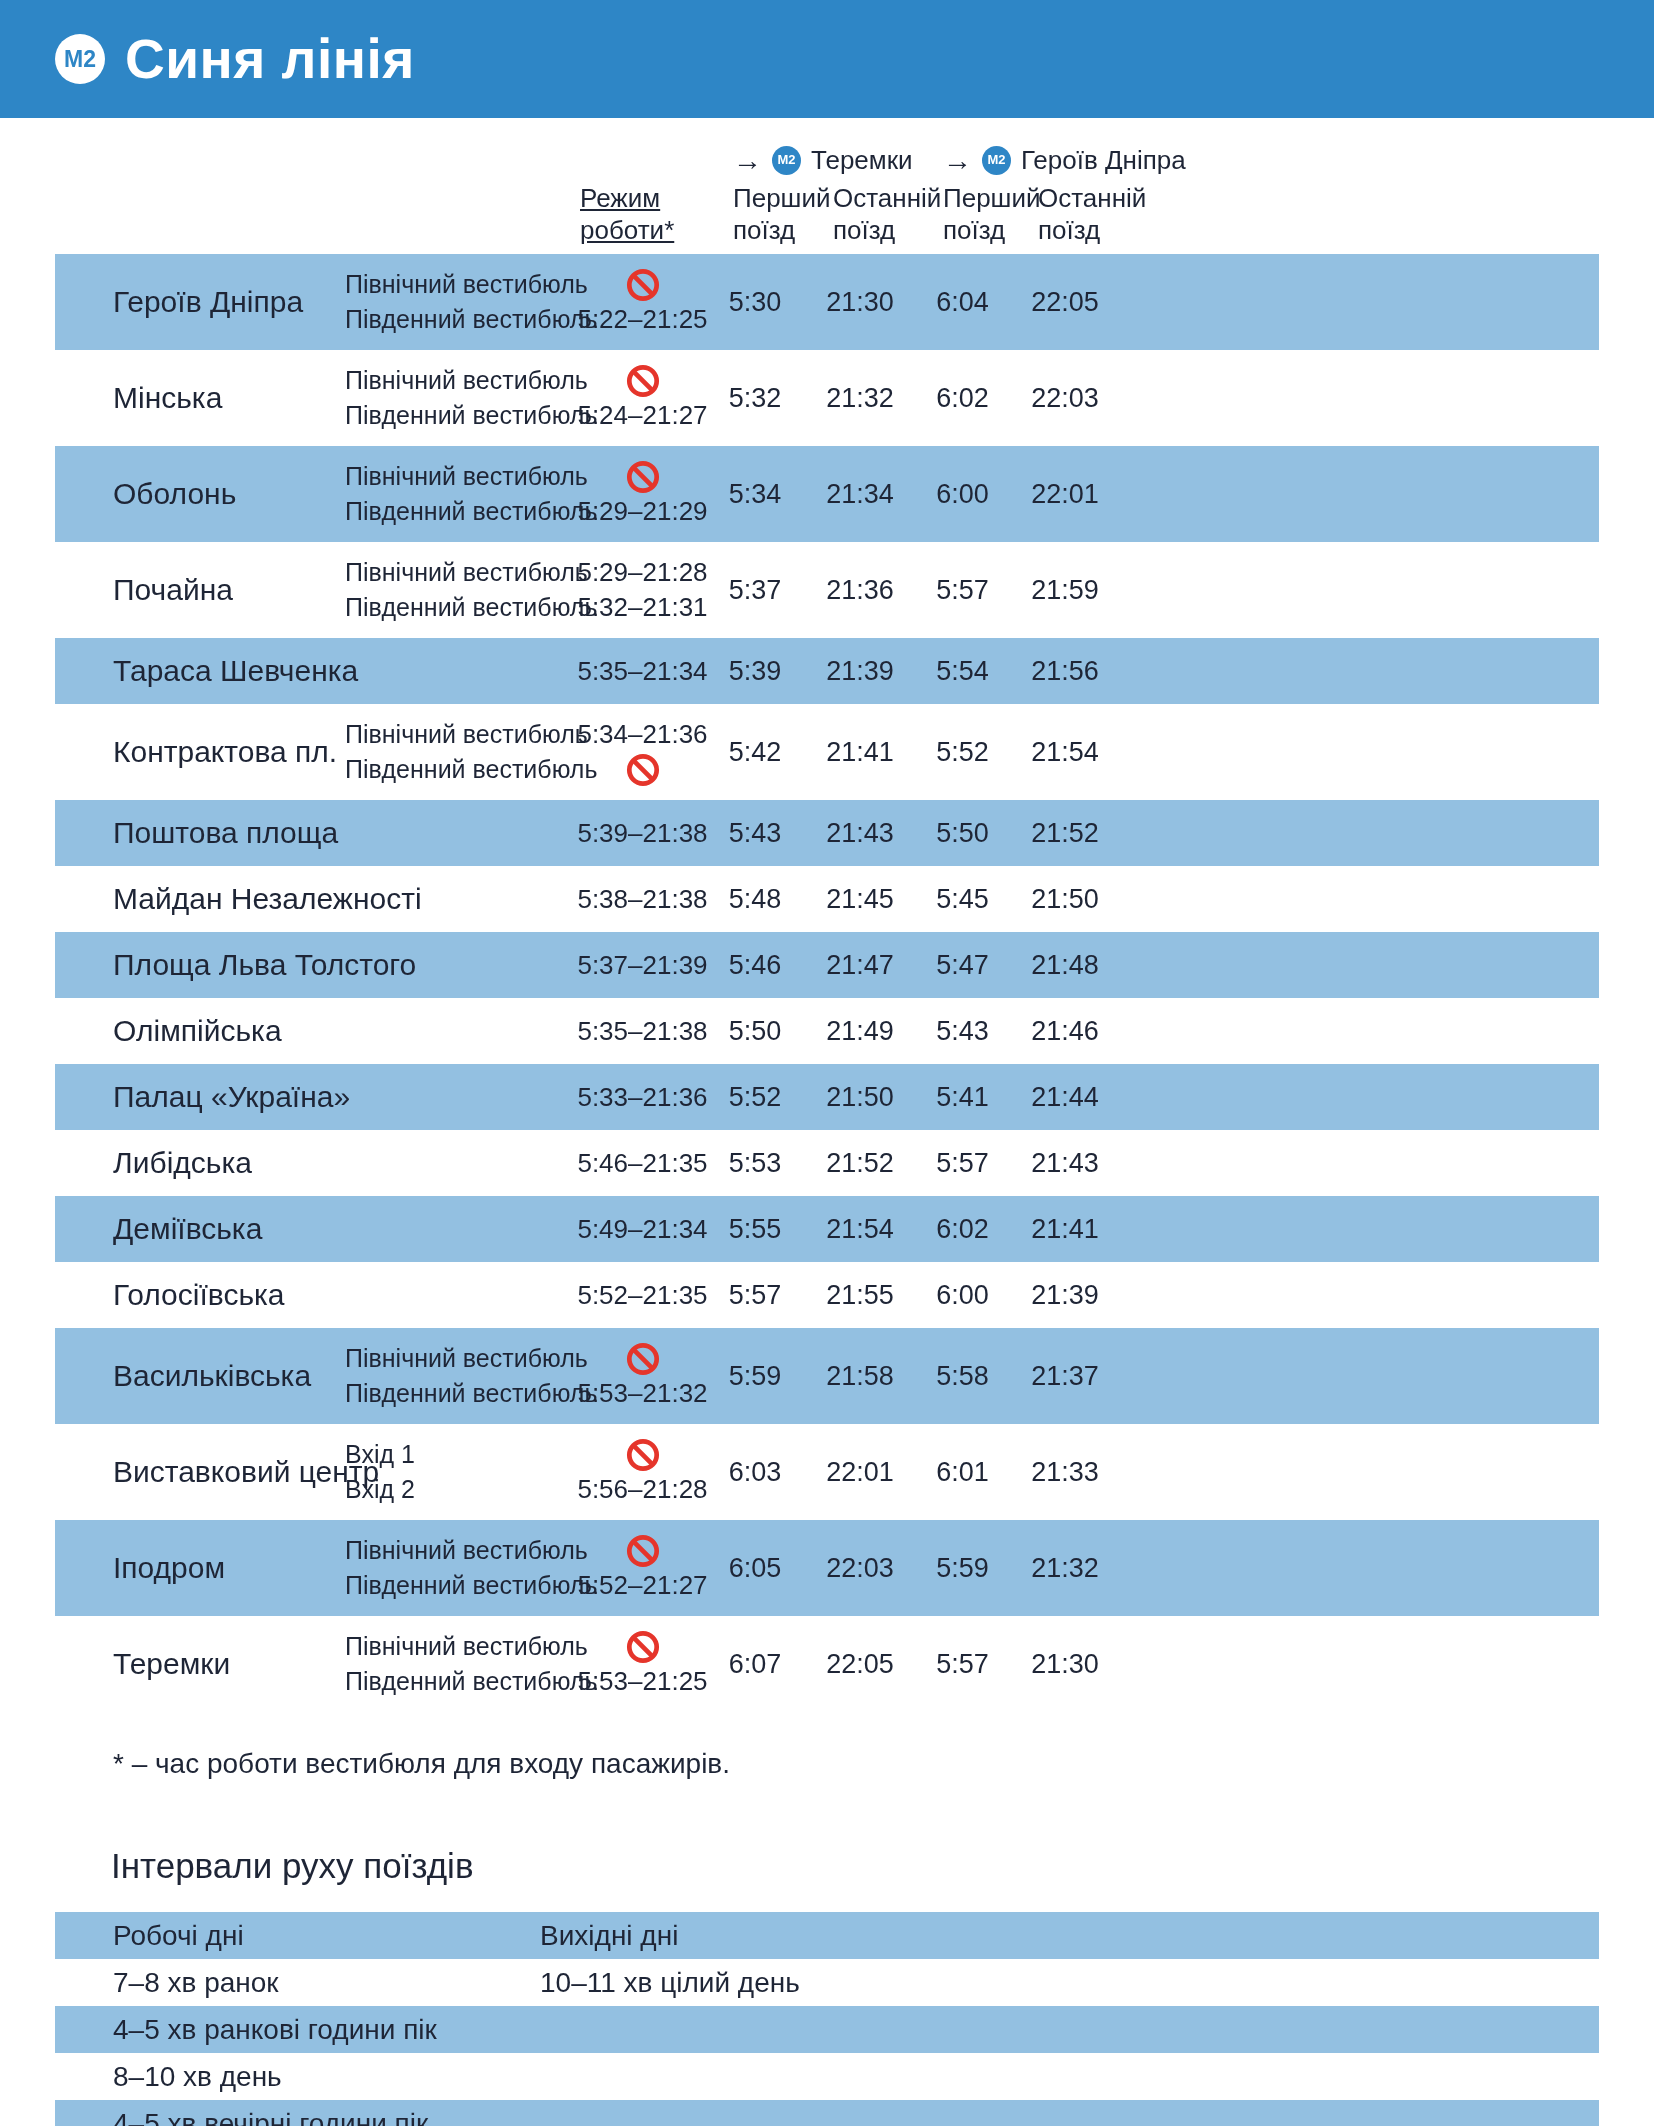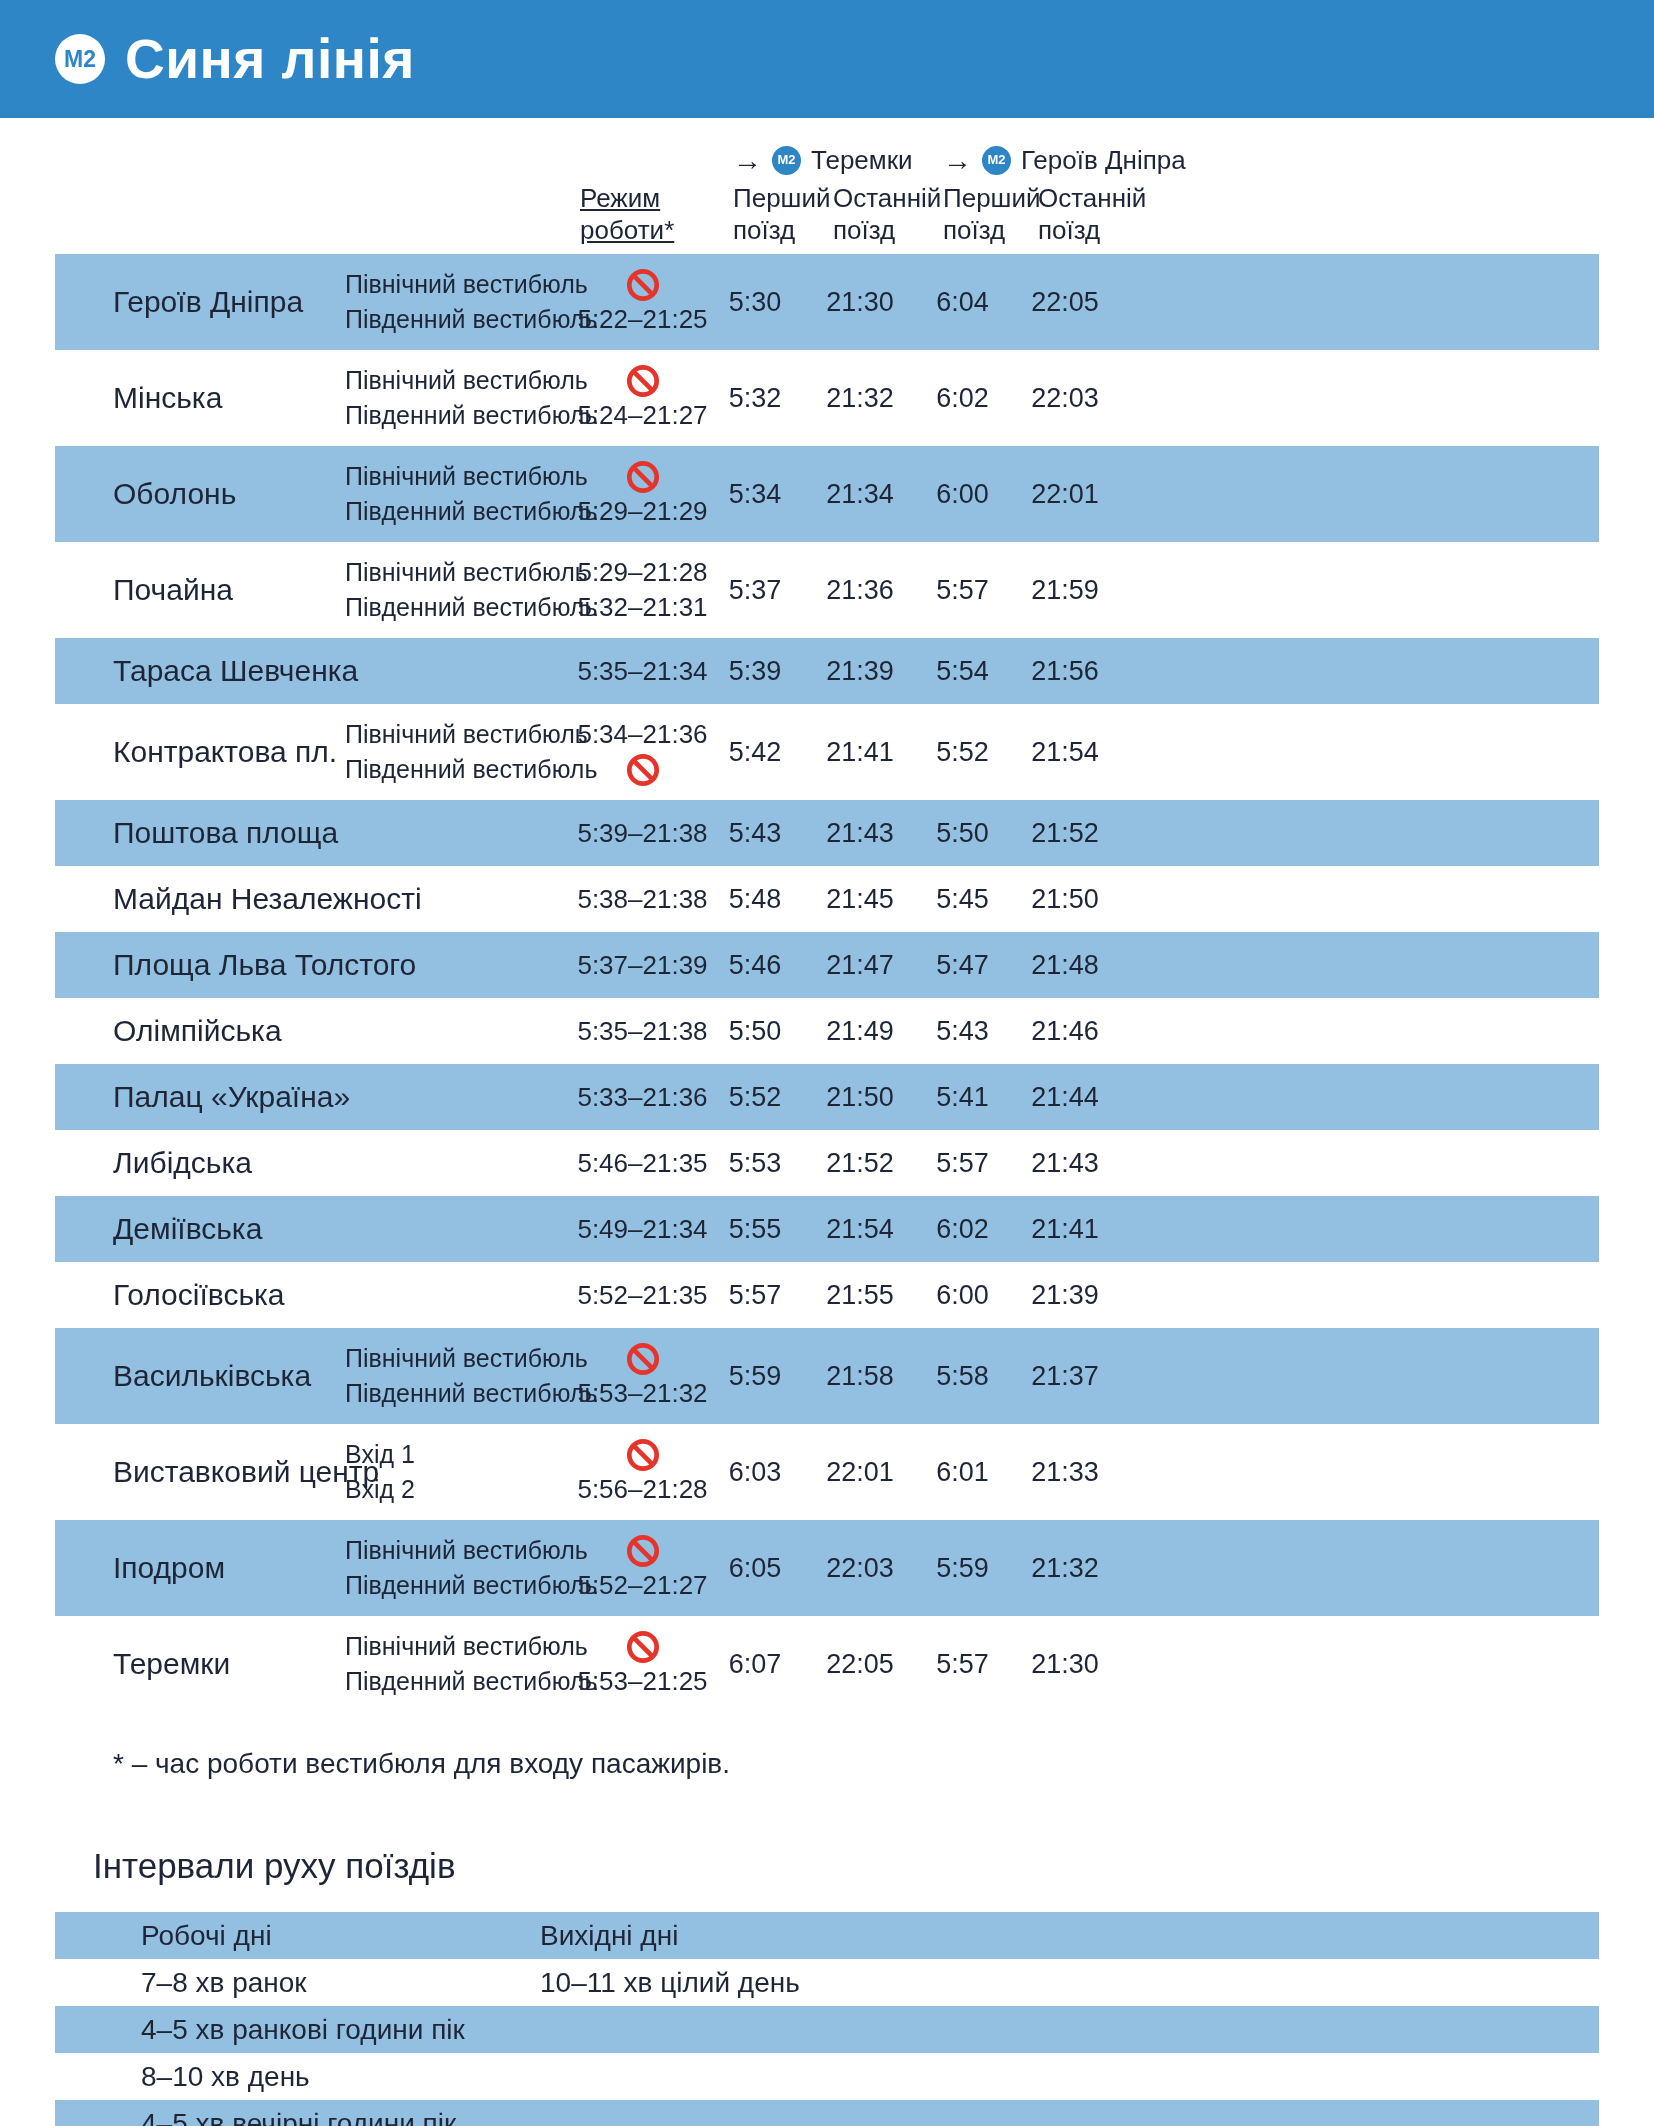--- a/index.html
+++ b/index.html
@@ -83,28 +83,28 @@
     align-self:stretch;
     display:flex;flex-direction:column;justify-content:center;align-items:center;
     font-size:26px;line-height:35px;text-align:center;white-space:nowrap;
   }
   .mode-line{height:35px;display:flex;align-items:center;justify-content:center;}
   .no-sign{display:flex;align-items:center;justify-content:center;}
   .time-cell{text-align:center;font-size:27px;}
   
   .footnote{margin:36px 0 0 58px;font-size:28px;}
   
-  .section-title{margin:66px 0 26px 38px;font-size:35px;font-weight:500;}
+  .section-title{margin:66px 0 26px 56px;font-size:35px;font-weight:500;}
   .intervals-table{width:100%;}
   .interval-row{
     display:grid;grid-template-columns:485px 1fr;
     min-height:47px;align-items:center;font-size:28px;
   }
   .interval-row:nth-child(odd){background:var(--row-blue,#93c0e1);}
-  .interval-cell-1{padding-left:86px;}
+  .interval-cell-1{padding-left:58px;}
 </style>
 </head>
 <body>
 
 <header class="top-bar">
   <div class="m2-badge-lg">М2</div>
   <div class="line-title">Синя лінія</div>
 </header>
 
 <main class="sheet">

